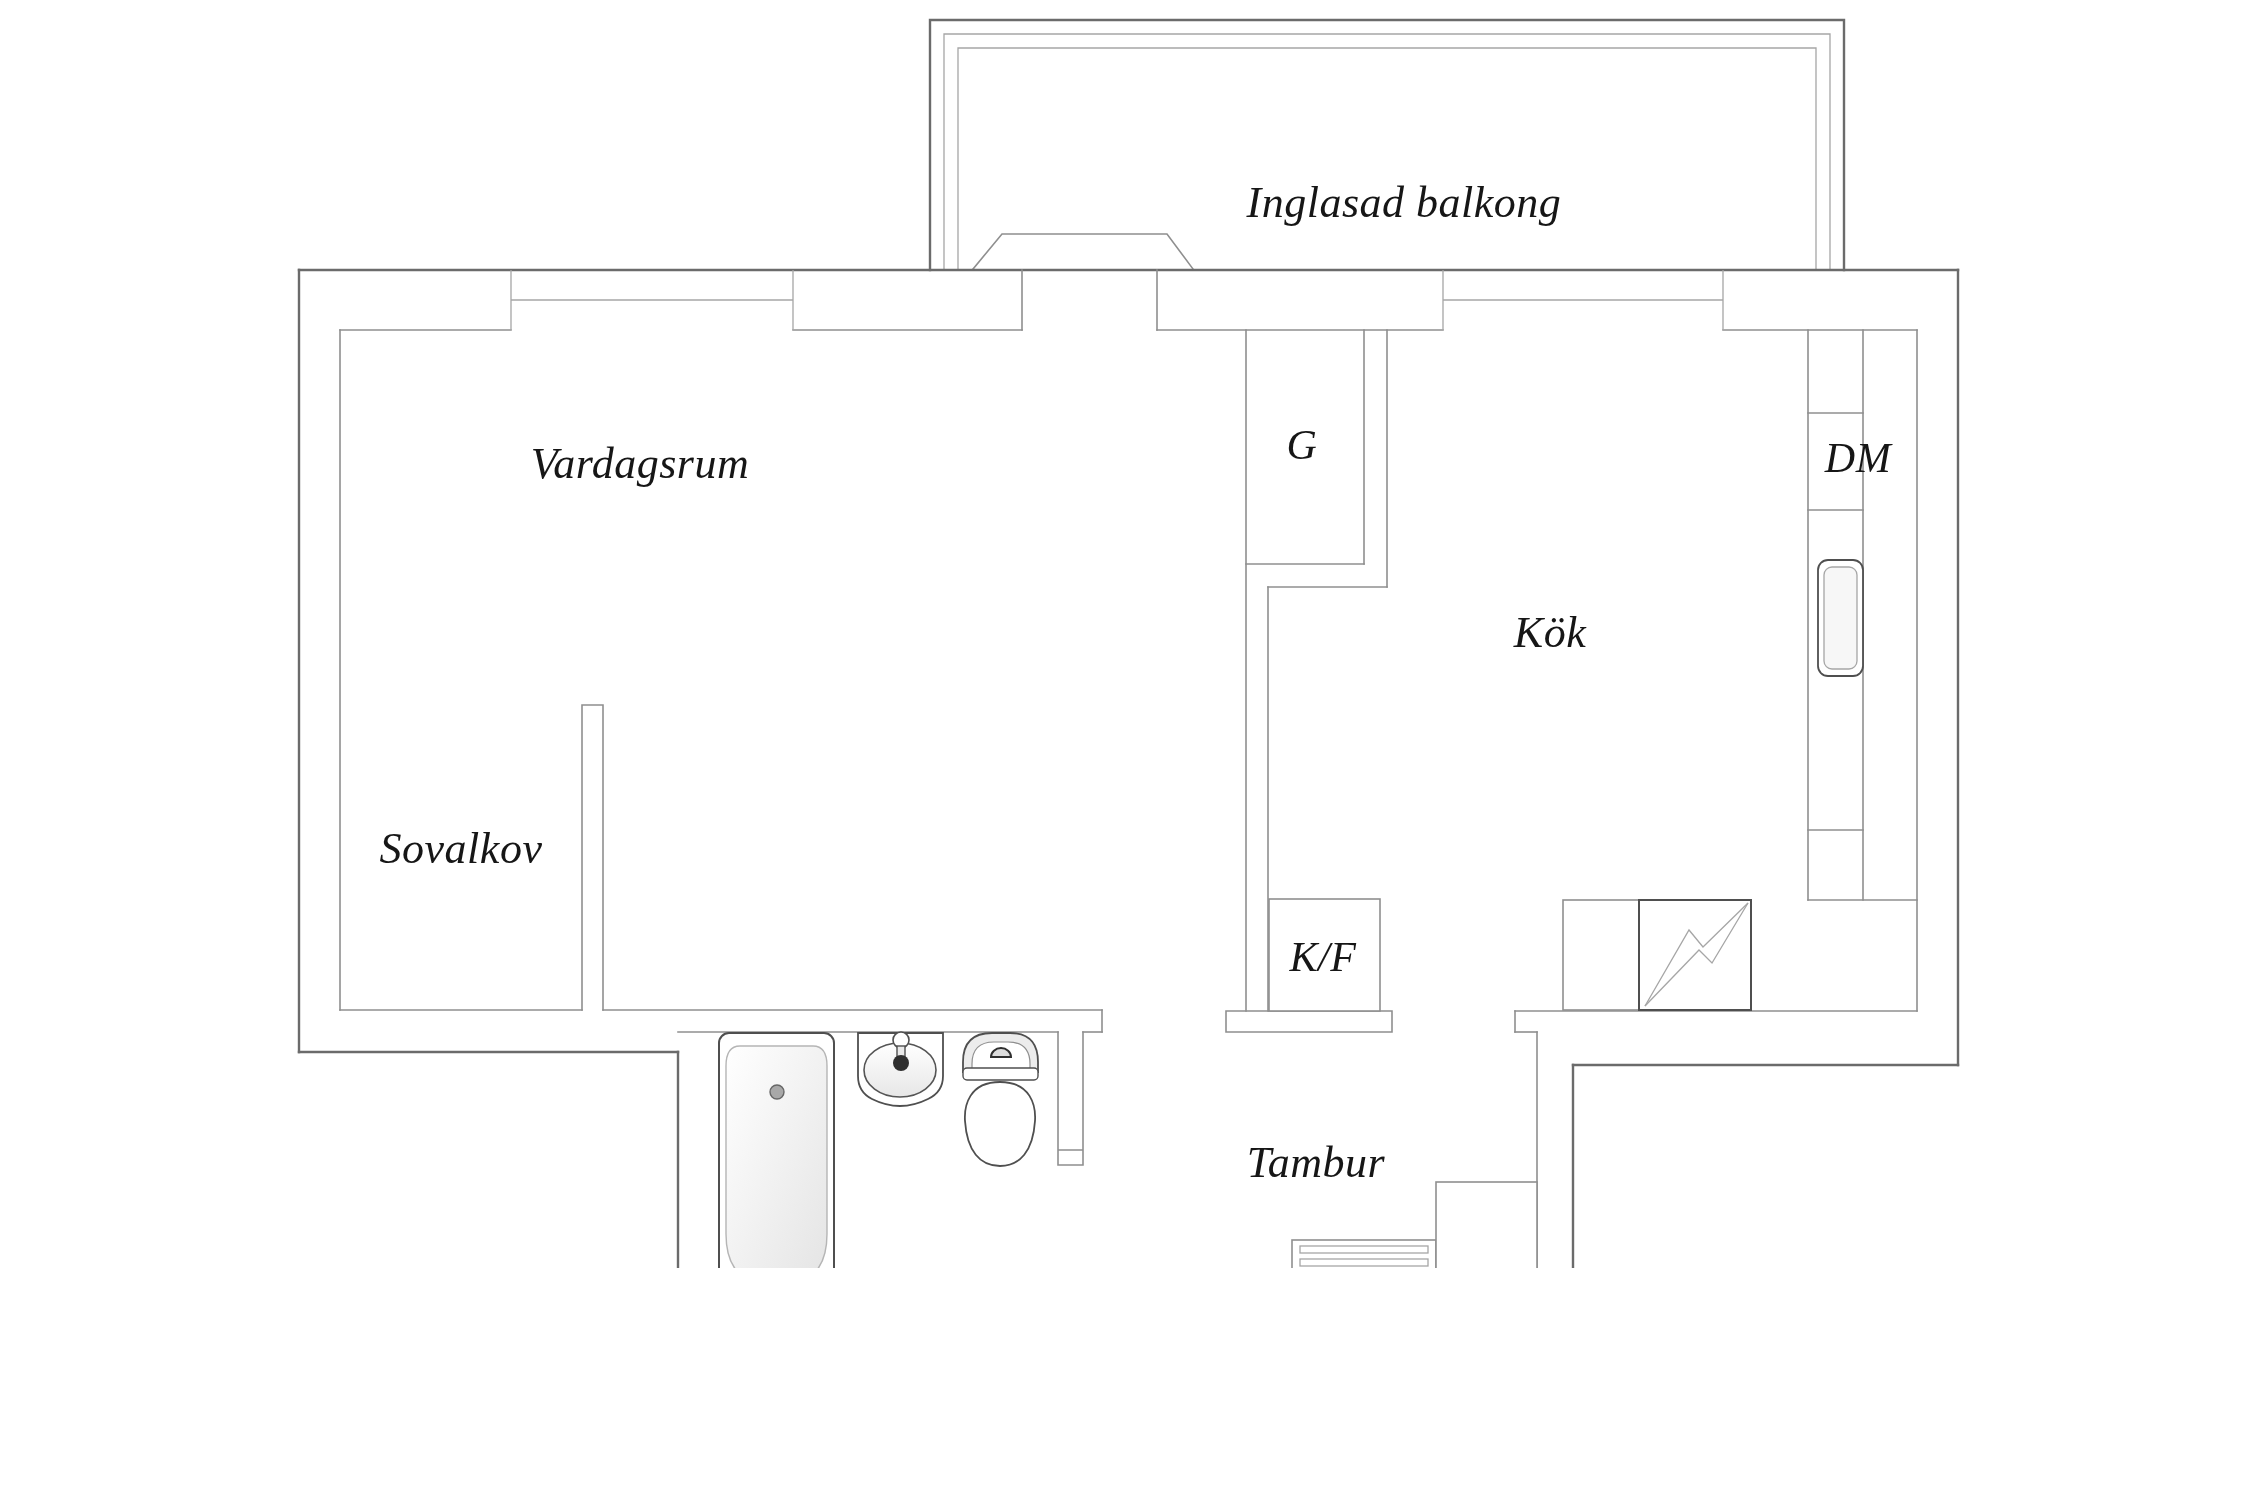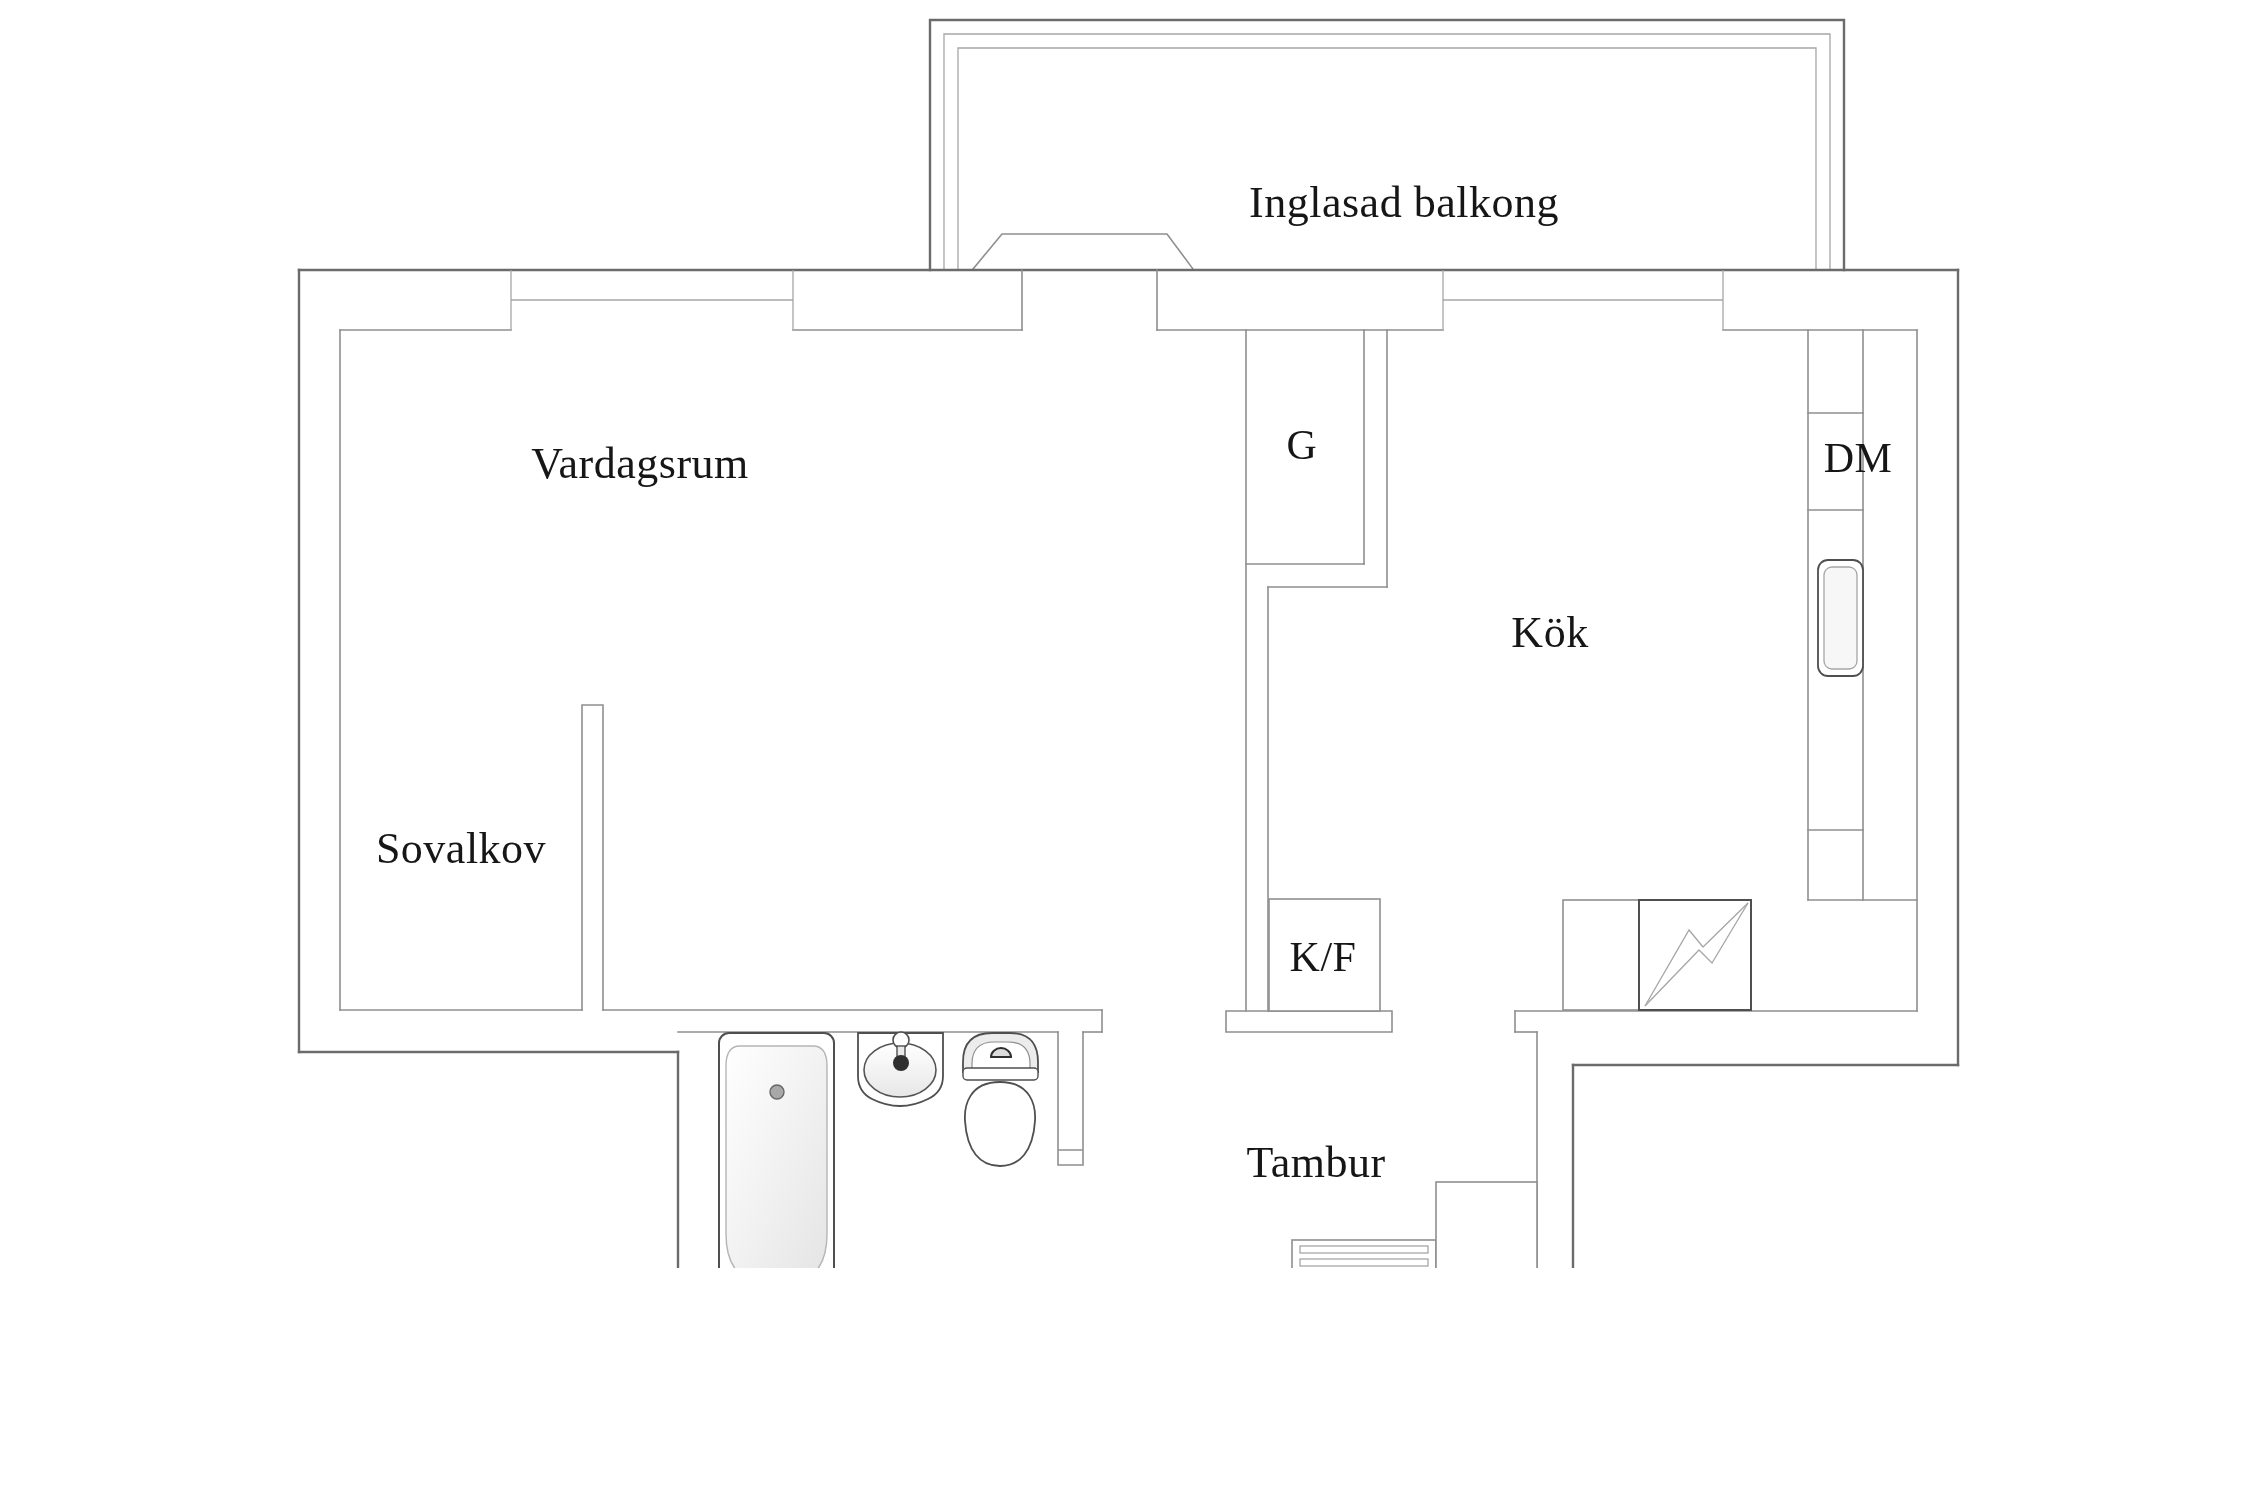--- a/index.html
+++ b/index.html
@@ -5,21 +5,21 @@
   :root{
     --background:#ffffff;
     --outer-wall-line:#6b6b6b;
     --inner-wall-line:#8f8f8f;
     --detail-line:#a6a6a6;
     --fixture-line:#4f4f4f;
     --text:#161616;
     --fixture-fill:#efefef;
   }
   html,body{margin:0;padding:0;background:var(--background);}
-  .stage{position:relative;width:2250px;height:1268px;background:var(--background);overflow:hidden;}
+  .stage{position:relative;width:2250px;height:1268px;background:var(--background);overflow:hidden;font-style:italic;}
   svg{display:block;width:2250px;height:1500px;}
   .ol{stroke:var(--outer-wall-line);stroke-width:2.4;fill:none;stroke-linecap:square;}
   .il{stroke:var(--inner-wall-line);stroke-width:1.6;fill:none;stroke-linecap:square;}
   .wl{stroke:var(--detail-line);stroke-width:1.3;fill:none;}
   .fx{stroke:var(--fixture-line);stroke-width:1.8;fill:#ffffff;}
   .fxn{stroke:var(--fixture-line);stroke-width:1.8;fill:none;}
   .fill-w{fill:#ffffff;}
   .lbl{font-family:"Liberation Serif","DejaVu Serif",serif;fill:var(--text);
        text-anchor:middle;dominant-baseline:central;letter-spacing:0.5px;}
   .lbl-lg{font-size:44px;}

